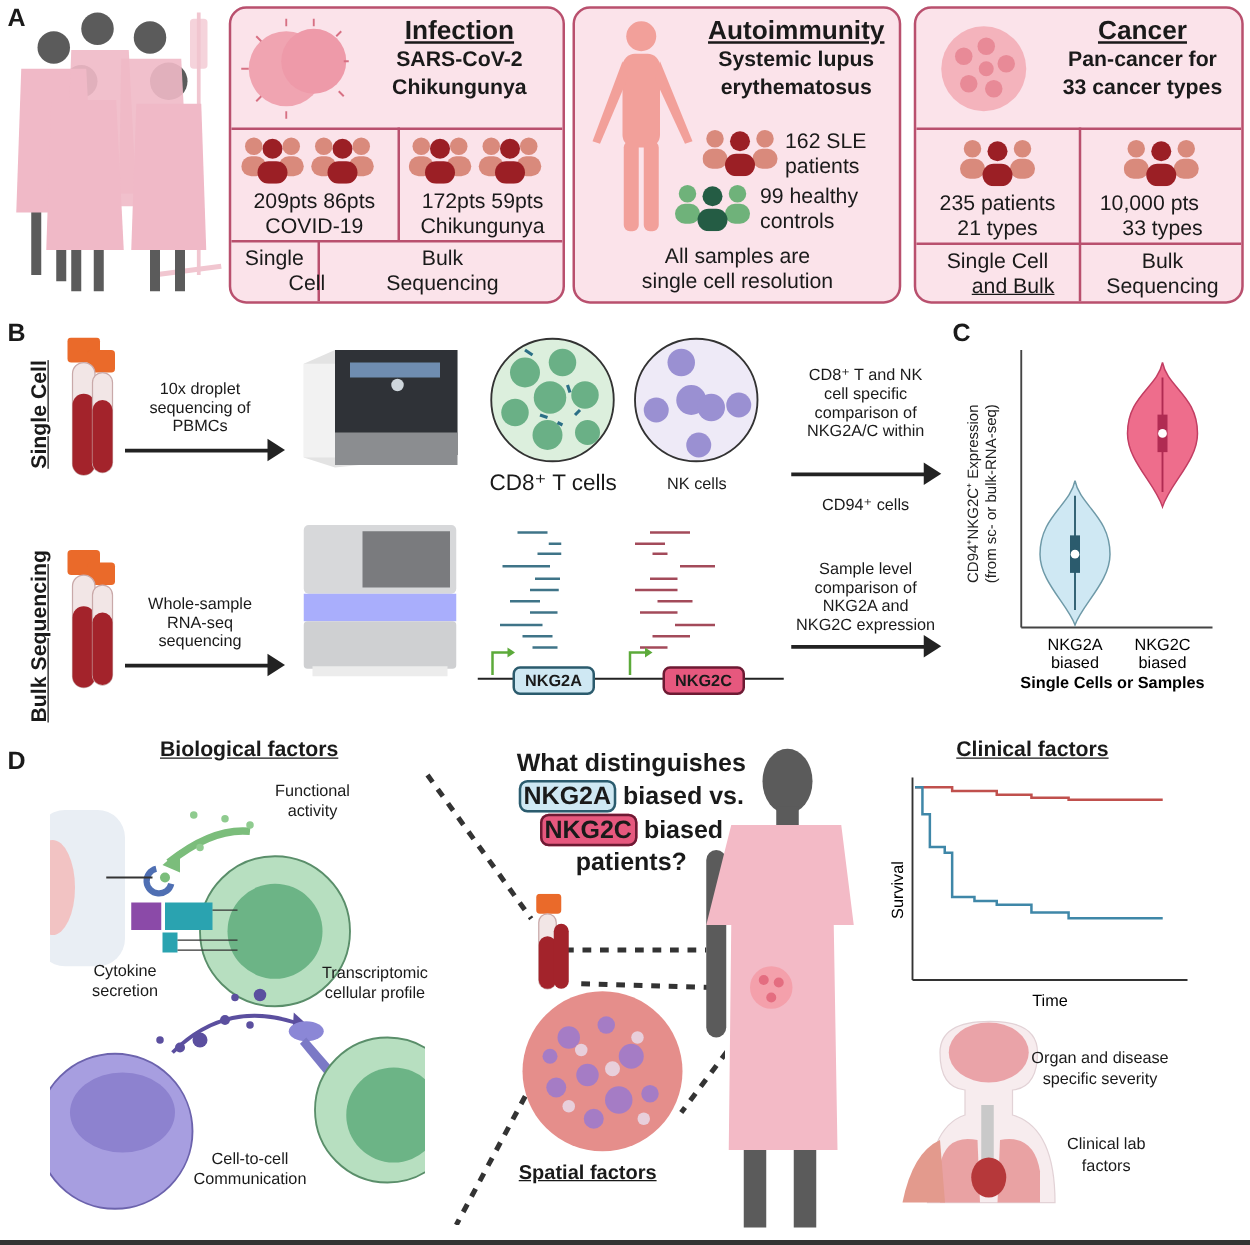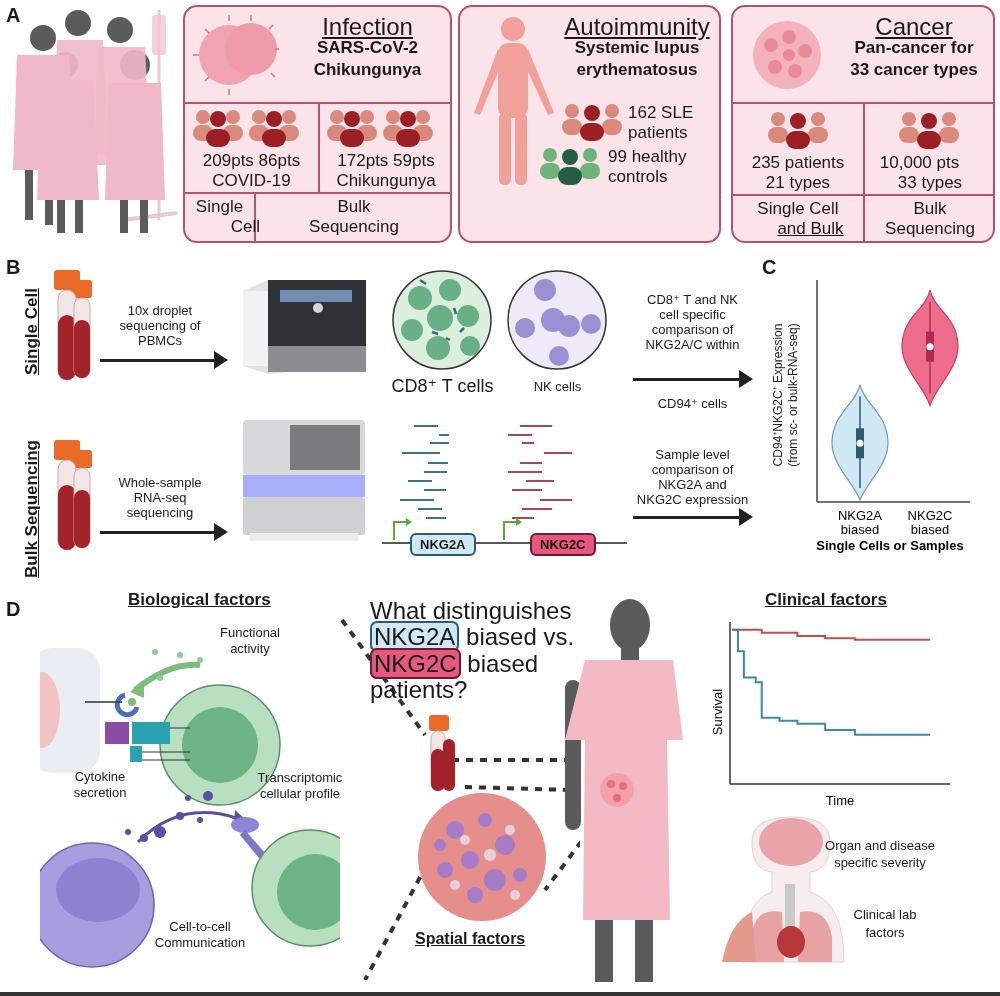--- a/index.html
+++ b/index.html
@@ -3,34 +3,34 @@
 <meta charset="utf-8">
 <style>
   html,body{margin:0;padding:0;background:#fff;}
   body{width:1000px;height:996px;position:relative;overflow:hidden;font-family:"Liberation Sans","DejaVu Sans",sans-serif;color:#1a1a1a;}
   .abs{position:absolute;}
   .panel-letter{position:absolute;font-weight:bold;font-size:20px;}
   
   .abox{position:absolute;top:5px;height:238px;background:#fbe3ea;border:2px solid #b9506e;border-radius:14px;box-sizing:border-box;overflow:hidden;}
   .abox .hline{position:absolute;left:0;right:0;height:2px;background:#b9506e;}
   .abox .vline{position:absolute;width:2px;background:#b9506e;}
-  .ctitle{font-weight:normal;font-size:24px;text-decoration:underline;text-align:center;}
+  .ctitle{font-weight:bold;font-size:21px;text-decoration:underline;text-align:center;}
   .csub{font-weight:bold;font-size:17px;text-align:center;line-height:21px;}
   .ctext{font-size:17px;text-align:center;line-height:20px;}
   .people{position:absolute;}
   
   .vlabel{position:absolute;font-weight:bold;font-size:17px;text-decoration:underline;transform:rotate(-90deg);transform-origin:left top;white-space:nowrap;}
   .btext{position:absolute;font-size:13px;text-align:center;line-height:15px;}
   .arrow{position:absolute;height:3px;background:#222;}
   .arrow:after{content:"";position:absolute;right:-12px;top:-8px;border-left:14px solid #222;border-top:9px solid transparent;border-bottom:9px solid transparent;}
   .gene-box{position:absolute;font-weight:bold;font-size:13px;border-radius:6px;padding:2px 8px;border:2px solid #2b4a5a;}
   
   .dtitle{position:absolute;font-weight:bold;font-size:17px;text-decoration:underline;}
   .dtext{position:absolute;font-size:13px;text-align:center;line-height:16px;}
-  .q{position:absolute;font-weight:normal;font-size:24px;line-height:26px;}
+  .q{position:absolute;font-weight:bold;font-size:20px;text-align:center;line-height:26px;}
   .tag-a{border:2px solid #2b5b6d;background:#cfe8f3;border-radius:7px;padding:0 2px;}
   .tag-c{border:2px solid #6d1a33;background:#e6587e;border-radius:7px;padding:0 2px;}
   .bottom-bar{position:absolute;left:0;right:0;bottom:0;height:4px;background:#333;}
 </style>
 </head>
 <body>
 
 <div class="panel-letter" style="left:6px;top:4px;">A</div>
 
 <svg class="abs" style="left:5px;top:5px;" width="175" height="235">
@@ -166,20 +166,22 @@
       </g>
     <g fill="#245c44">
         <circle cx="30" cy="12" r="8"></circle>
         <rect x="18" y="22" width="24" height="18" rx="9"></rect>
       </g>
   </svg>
   <div class="abs ctext" style="left:168px;top:96px;text-align:left;">162 SLE</div>
   <div class="abs ctext" style="left:168px;top:116px;text-align:left;">patients</div>
   <div class="abs ctext" style="left:148px;top:140px;text-align:center;">99 healthy</div>
   <div class="abs ctext" style="left:148px;top:160px;text-align:left;">controls</div>
+  <div class="abs ctext" style="left:0;width:260px;top:188px;">All samples are</div>
+  <div class="abs ctext" style="left:0;width:260px;top:208px;">single cell resolution</div>
 </div>
 
 <div class="abox" style="left:731px;width:264px;">
   <svg class="abs" style="left:12px;top:8px;" width="85" height="80">
     <circle cx="42" cy="40" r="34" fill="#f4b3bc"></circle>
     <g fill="#e88a97">
         <circle cx="26" cy="30" r="7"></circle>
         <circle cx="44" cy="22" r="7"></circle>
         <circle cx="60" cy="36" r="7"></circle>
         <circle cx="30" cy="52" r="7"></circle>

